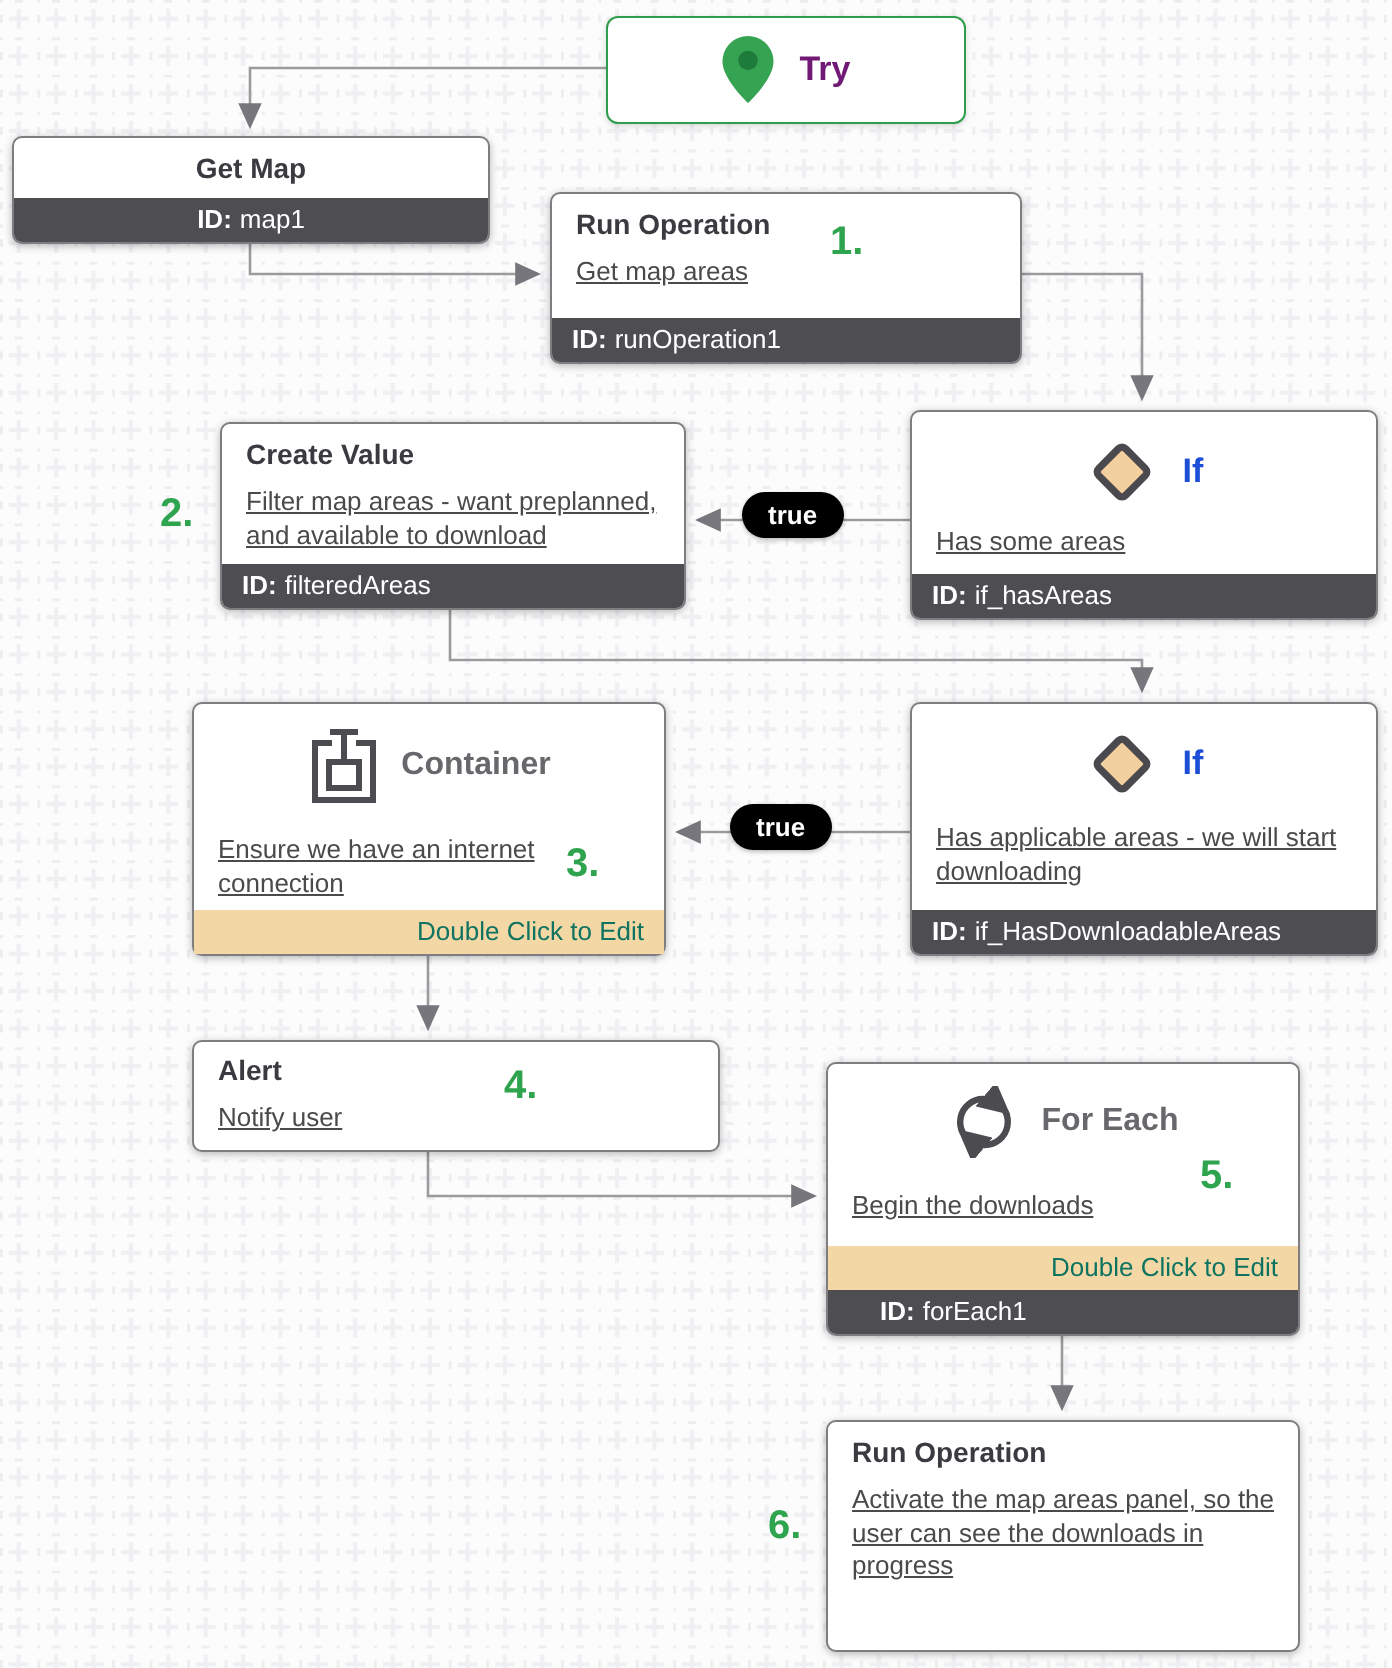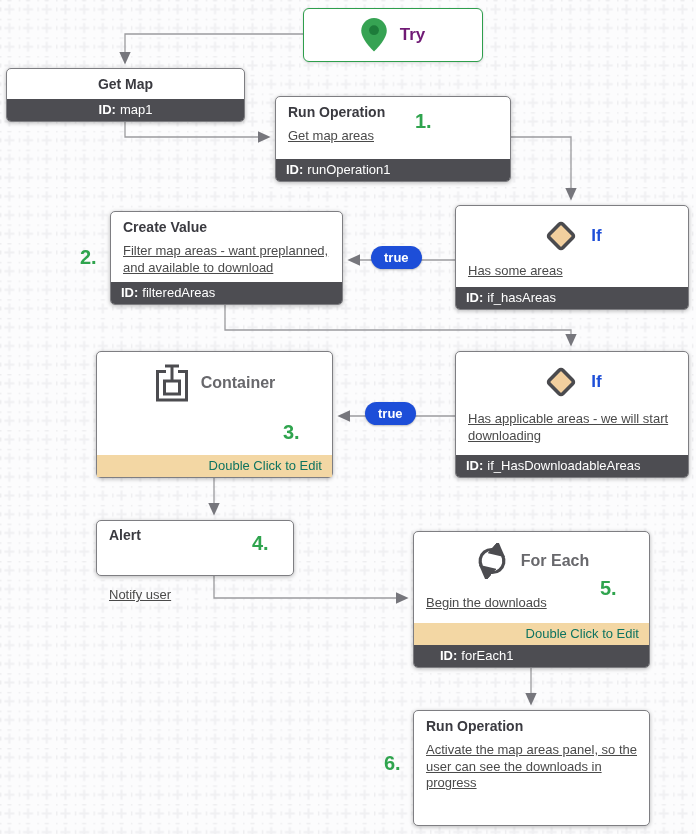--- a/index.html
+++ b/index.html
@@ -21,21 +21,21 @@
   .header-center{display:flex;align-items:center;justify-content:center;gap:11px;padding-top:11px;}
   .if-title{font-size:17px;font-weight:600;color:#1d4ed8;}
   .hc-title{font-size:16px;font-weight:600;color:#68686c;}
 
   .try-node{position:absolute;left:303px;top:8px;width:178px;height:52px;background:#fff;
             border:1.5px solid #2e9e4c;border-radius:6px;box-shadow:0 1px 3px rgba(0,0,0,.15);
             display:flex;align-items:center;justify-content:center;gap:13px;z-index:2;}
   .try-label{font-size:17px;font-weight:600;color:#701a75;}
 
   .num{position:absolute;z-index:3;color:#2fa44e;font-size:20px;font-weight:700;}
-  .pill{position:absolute;z-index:3;background:#1d4ed8;color:#fff;font-size:13px;font-weight:700;
+  .pill{position:absolute;z-index:3;background:#000000;color:#fff;font-size:13px;font-weight:700;
         border-radius:15px;padding:4px 13px;box-shadow:0 1px 2px rgba(0,0,0,.25);}
 </style>
 </head>
 <body>
 
 <div id="canvas">
 
   <svg id="bg-pattern" width="696" height="834">
     <defs>
       <pattern id="plusgrid" width="18.7" height="18.7" patternUnits="userSpaceOnUse">
@@ -117,40 +117,41 @@
       <span style="display:flex;">
         <svg width="36" height="40" viewBox="0 0 36 40" fill="none" stroke="#4c4c50" stroke-width="3">
           <path d="M11,3 L25,3"></path>
           <path d="M18,3 L18,18"></path>
           <rect x="10.5" y="18" width="15" height="13"></rect>
           <path d="M12,8.5 L3.5,8.5 L3.5,37 L32.5,37 L32.5,8.5 L24,8.5"></path>
         </svg>
       </span>
       <span class="hc-title">Container</span>
     </div>
+    <div class="node-desc" style="margin-top:14px;">Ensure we have an internet connection</div>
     <div class="hint-bar">Double Click to Edit</div>
   </div>
   <div class="num" style="left:283px;top:421px;">3.</div>
 
   <div class="node" style="left:455px;top:351px;width:234px;height:127px;">
     <div class="header-center">
       <span style="display:flex;">
         <svg width="38" height="38" viewBox="0 0 38 38">
           <rect x="9.5" y="9.5" width="19" height="19" rx="2.5" transform="rotate(45 19 19)" fill="#f2cf9e" stroke="#4a4a4e" stroke-width="3.6"></rect>
         </svg>
       </span>
       <span class="if-title">If</span>
     </div>
     <div class="node-desc" style="margin-top:10px;">Has applicable areas - we will start downloading</div>
     <div class="node-footer"><b>ID:</b><span>if_HasDownloadableAreas</span></div>
   </div>
 
   <div class="pill" style="left:365px;top:402px;">true</div>
 
-  <div class="node" style="left:96px;top:520px;width:198px;height:56px;gap:36px;">
+  <div class="node" style="left:96px;top:520px;width:264px;height:56px;">
     <div class="node-title" style="padding-top:6px;">Alert</div>
     <div class="node-desc">Notify user</div>
   </div>
   <div class="num" style="left:252px;top:532px;">4.</div>
 
   <div class="node" style="left:413px;top:531px;width:237px;height:137px;">
     <div class="header-center">
       <span style="display:flex;">
         <svg width="36" height="36" viewBox="0 0 36 36" fill="none" stroke="#4c4c50" stroke-width="3.2">
           <defs>

